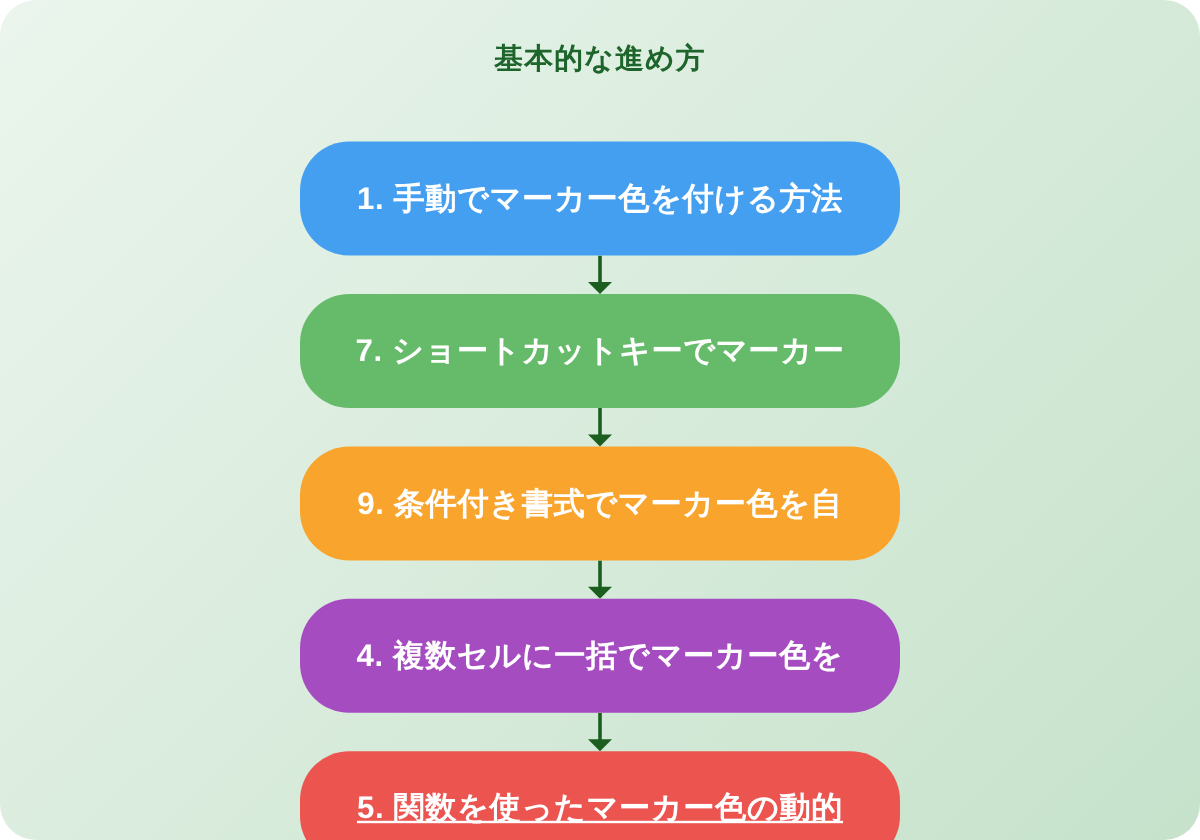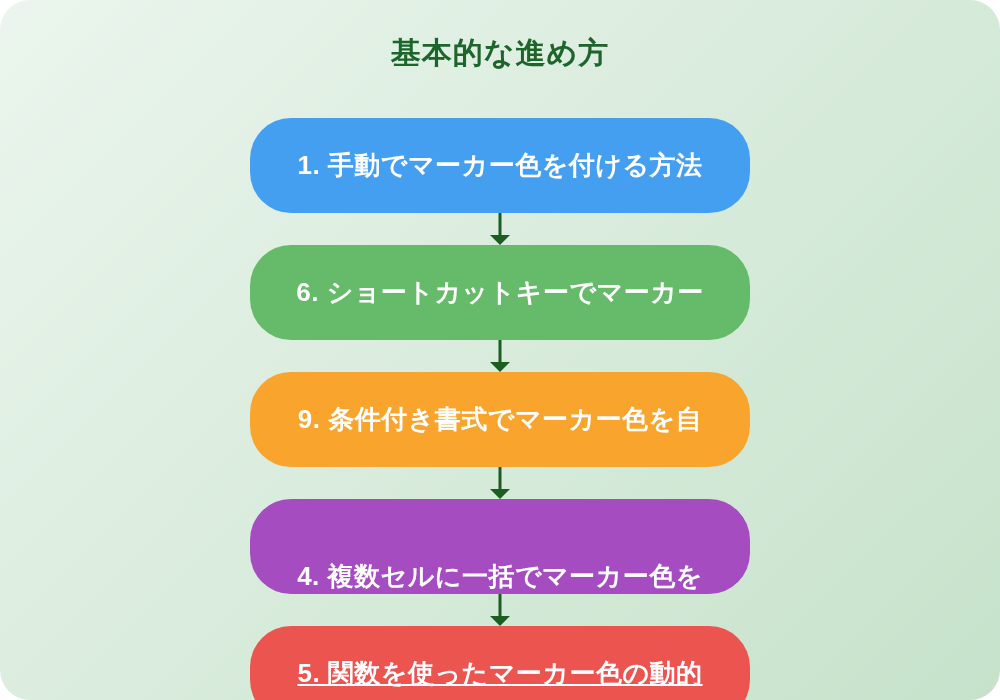--- a/index.html
+++ b/index.html
@@ -23,21 +23,21 @@
     border-radius: 30px;
     background: linear-gradient(135deg, var(--bg-from) 0%, var(--bg-to) 100%);
     overflow: hidden;
   }
   .page-title {
     position: absolute;
     top: 33px;
     left: 0;
     width: 100%;
     text-align: center;
-    font-size: 30px;
+    font-size: 24px;
     font-weight: bold;
     letter-spacing: 1px;
     color: var(--title-color);
   }
   .flow {
     position: absolute;
     top: 118px;
     left: 250px;
     width: 500px;
     display: flex;
@@ -79,42 +79,42 @@
     </div>
 
     <div class="connector">
       <svg width="24" height="32" viewBox="0 0 24 32" fill="currentColor">
         <rect x="10.5" y="0" width="3" height="23"></rect>
         <polygon points="2,22 22,22 12,32"></polygon>
       </svg>
     </div>
 
     <div class="step" style="background: rgb(102, 187, 106);">
-      <span>6. ショートカットキーでマーカー</span>
+      <span>7. ショートカットキーでマーカー</span>
     </div>
 
     <div class="connector">
       <svg width="24" height="32" viewBox="0 0 24 32" fill="currentColor">
         <rect x="10.5" y="0" width="3" height="23"></rect>
         <polygon points="2,22 22,22 12,32"></polygon>
       </svg>
     </div>
 
     <div class="step" style="background: rgb(249, 164, 45);">
       <span>9. 条件付き書式でマーカー色を自</span>
     </div>
 
     <div class="connector">
       <svg width="24" height="32" viewBox="0 0 24 32" fill="currentColor">
         <rect x="10.5" y="0" width="3" height="23"></rect>
         <polygon points="2,22 22,22 12,32"></polygon>
       </svg>
     </div>
 
-    <div class="step" style="background: rgb(165, 76, 192); align-items: flex-end;">
+    <div class="step" style="background: rgb(165, 76, 192);">
       <span>4. 複数セルに一括でマーカー色を</span>
     </div>
 
     <div class="connector">
       <svg width="24" height="32" viewBox="0 0 24 32" fill="currentColor">
         <rect x="10.5" y="0" width="3" height="23"></rect>
         <polygon points="2,22 22,22 12,32"></polygon>
       </svg>
     </div>
 

